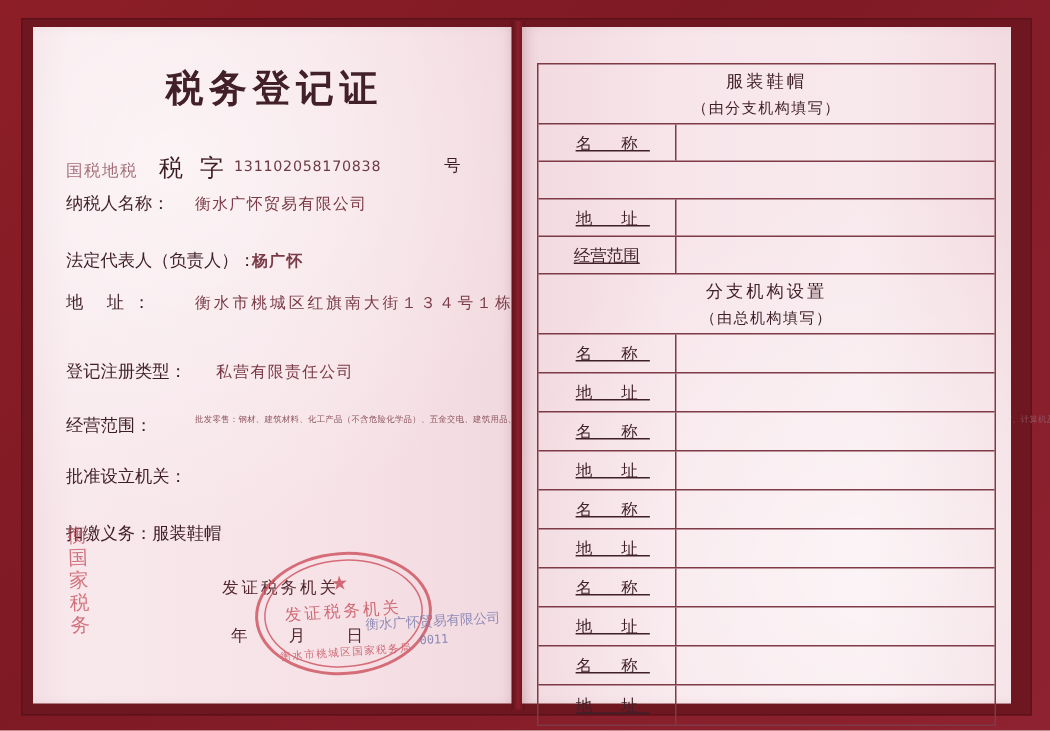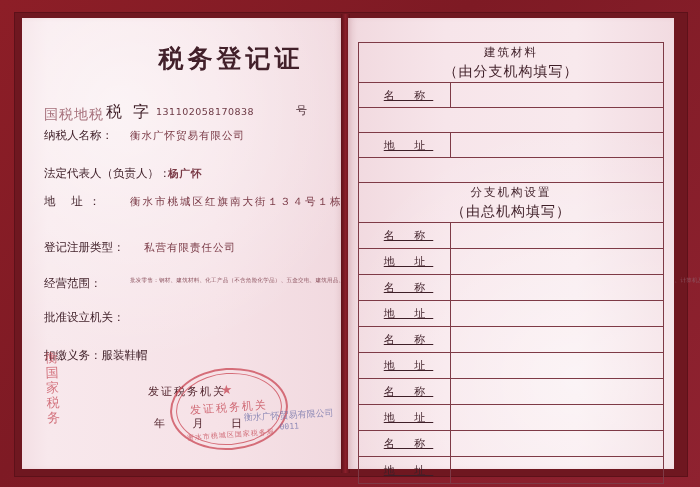--- a/index.html
+++ b/index.html
@@ -67,42 +67,41 @@
   }
   .title {
     position: absolute;
     top: 24px; left: 0; width: 322px;
     text-align: center;
     font-family: "DejaVu Serif", serif;
     font-size: 25px;
     font-weight: bold;
     letter-spacing: 4px;
     color: #42202a;
-    padding-left: 48px;
   }
   .subtitle {
     position: absolute;
     top: 60px; left: 0; width: 322px;
     text-align: center;
     font-family: "DejaVu Serif", serif;
     font-size: 14px;
     letter-spacing: 2px;
     color: #42202a;
   }
   .numline {
     position: absolute;
     top: 86px; left: 22px; width: 280px;
     height: 16px;
     font-size: 10px;
     color: #5b2d37;
   }
   .numline .faded {
     position: absolute; left: 0; top: 2px;
     color: #a56f7a;
-    font-size: 14px;
+    font-size: 11px;
     letter-spacing: 1px;
   }
   .numline .shui {
     position: absolute; left: 62px; top: -2px;
     font-family: "DejaVu Serif", serif;
     font-size: 16px;
     letter-spacing: 3px;
     color: #3d1d26;
   }
   .numline .code {
@@ -264,21 +263,21 @@
     flex-direction: column;
   }
   .rp-head .l1 {
     font-family: "DejaVu Serif", serif;
     font-size: 11.5px;
     letter-spacing: 2px;
     color: #3f1f28;
   }
   .rp-head .l2 {
     font-family: Liberation Serif, serif;
-    font-size: 14px;
+    font-size: 10px;
     letter-spacing: 1px;
     color: #3f1f28;
     margin-top: 3px;
   }
   .rp-cell-l {
     width: 92px;
     border-right: 1px solid #7e3a46;
     box-sizing: border-box;
     display: flex;
     align-items: center;
@@ -364,36 +363,37 @@
 
     </div>
   </div>
 
   <div class="spine"></div>
 
   <div class="paper paper-right">
     <div class="rp">
 
       <div class="rp-row rp-head">
-        <div class="l1">建筑材料</div>
+        <div class="l1">服装鞋帽</div>
         <div class="l2">（由分支机构填写）</div>
       </div>
 
       <div class="rp-row rp-data">
         <div class="rp-cell-l sp">名    称</div>
         <div class="rp-cell-r"></div>
       </div>
       <div class="rp-row rp-data">
         <div class="rp-cell-r"></div>
       </div>
       <div class="rp-row rp-data">
         <div class="rp-cell-l sp">地    址</div>
         <div class="rp-cell-r"></div>
       </div>
       <div class="rp-row rp-data">
+        <div class="rp-cell-l">经营范围</div>
         <div class="rp-cell-r"></div>
       </div>
 
       <div class="rp-row rp-head">
         <div class="l1">分支机构设置</div>
         <div class="l2">（由总机构填写）</div>
       </div>
 
       <div class="rp-row rp-data-tall">
         <div class="rp-cell-l sp">名    称</div>

